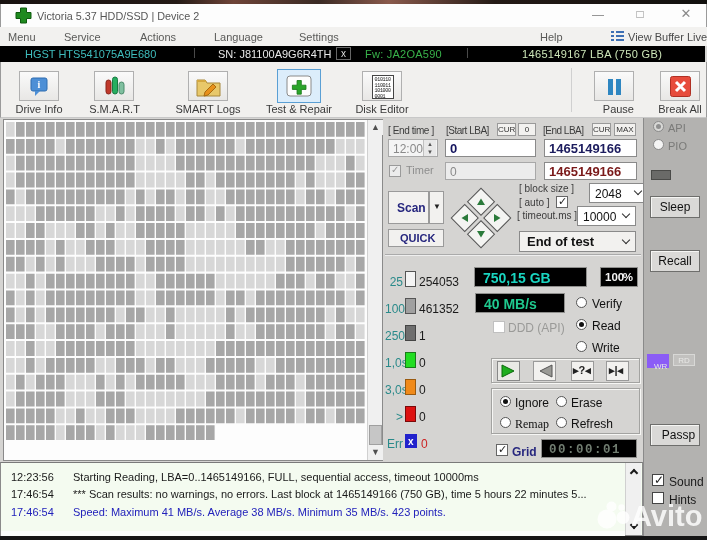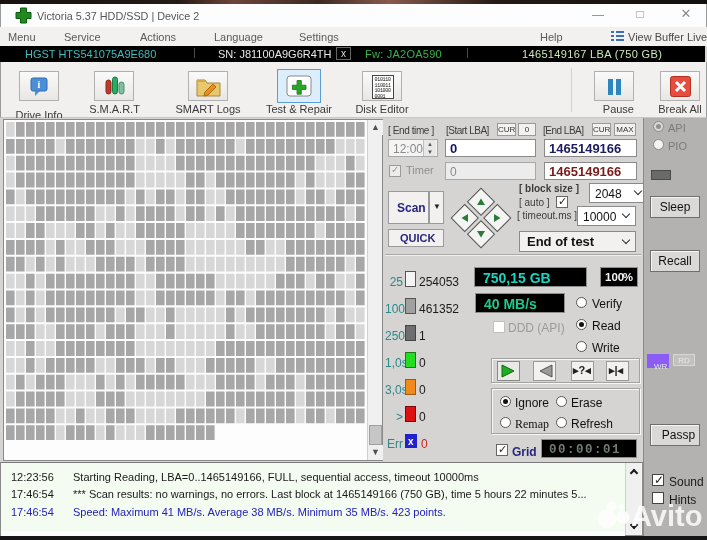--- a/index.html
+++ b/index.html
@@ -59,21 +59,21 @@
 
 <div class="abs" style="left:0;top:62px;width:707px;height:56px;background:#f1f0ee;border-bottom:1px solid #c8c8c8;border-left:1px solid #9a9a9a;border-right:1px solid #9a9a9a;">
 
   <div class="abs btn3d" style="left:18px;top:9px;width:40px;height:30px;background:linear-gradient(#fafafa,#e8e7e5);border:1px solid #b0b0b0;">
     <svg class="abs" style="left:9px;top:4px;" width="22" height="22" viewBox="0 0 22 22">
         <rect x="2" y="2" width="16" height="13" rx="2" fill="#4d8fd6" stroke="#2f6cb0"></rect>
         <path d="M6 15l0 5 5-5z" fill="#4d8fd6"></path>
         <text x="10" y="12" font-size="10" font-weight="bold" fill="#fff" text-anchor="middle" font-family="Liberation Serif">i</text>
       </svg>
   </div>
-  <div class="abs lbl" style="left:8px;top:47px;width:60px;text-align:center;">Drive Info</div>
+  <div class="abs lbl" style="left:8px;top:41px;width:60px;text-align:center;">Drive Info</div>
 
   <div class="abs btn3d" style="left:93px;top:9px;width:40px;height:30px;background:linear-gradient(#fafafa,#e8e7e5);border:1px solid #b0b0b0;">
     <svg class="abs" style="left:10px;top:4px;" width="20" height="22" viewBox="0 0 20 22">
         <rect x="1" y="4" width="5" height="14" rx="2.5" fill="#c0392b" stroke="#8a241a"></rect>
         <rect x="7.5" y="1" width="5" height="17" rx="2.5" fill="#27ae60" stroke="#1a7a42"></rect>
         <rect x="14" y="6" width="5" height="12" rx="2.5" fill="#7fbf9f" stroke="#4a8a6a"></rect>
       </svg>
   </div>
   <div class="abs lbl" style="left:76px;top:41px;width:75px;text-align:center;">S.M.A.R.T</div>
 
@@ -184,21 +184,21 @@
             <rect x="-21" y="2" width="19" height="19" fill="#f4f4f2" stroke="#555"></rect>
             <rect x="2" y="2" width="19" height="19" fill="#f4f4f2" stroke="#555"></rect>
           </g>
         <path d="M0 -19.5l4 6.5h-8z" fill="#2a7a3a"></path>
         <path d="M0 19.5l4 -6.5h-8z" fill="#2a7a3a"></path>
         <path d="M-19.5 0l6.5 4v-8z" fill="#2a7a3a"></path>
         <path d="M19.5 0l-6.5 4v-8z" fill="#2a7a3a"></path>
       </g>
     </svg>
 
-    <div class="abs" style="left:134px;top:65px;font-size:10px;color:#3c3c3c;font-weight:bold;">[ block size ]</div>
+    <div class="abs" style="left:134px;top:65px;font-size:10px;color:#3c3c3c;">[ block size ]</div>
     <div class="abs" style="left:134px;top:79px;font-size:10px;color:#3c3c3c;">[ auto ]</div>
     <span class="abs cb" style="left:171px;top:78px;">
         <span style="position:absolute;left:1px;top:-2px;color:#222;font-size:11px;">✓</span>
       </span>
     <div class="abs combo" style="left:204px;top:65px;width:59px;height:20px;">
         <span style="position:absolute;left:5px;top:3px;color:#111;">2048</span>
         <span class="carr"></span>
       </div>
     <div class="abs" style="left:132px;top:92px;font-size:10px;color:#3c3c3c;">[ timeout.ms ]</div>
     <div class="abs combo" style="left:192px;top:88px;width:59px;height:20px;">

